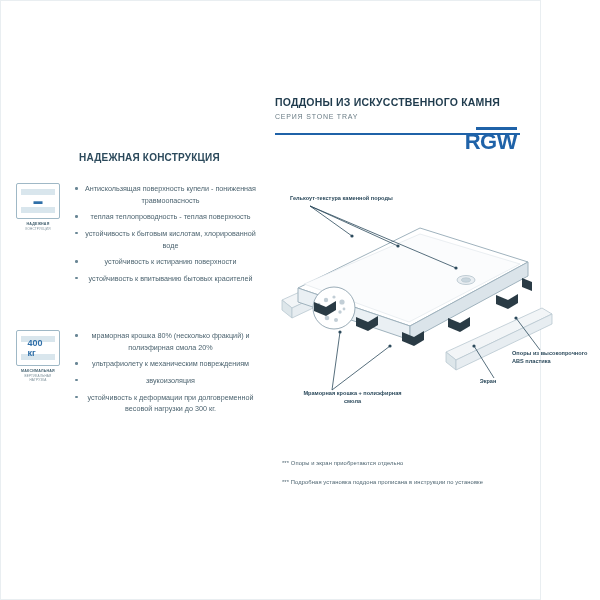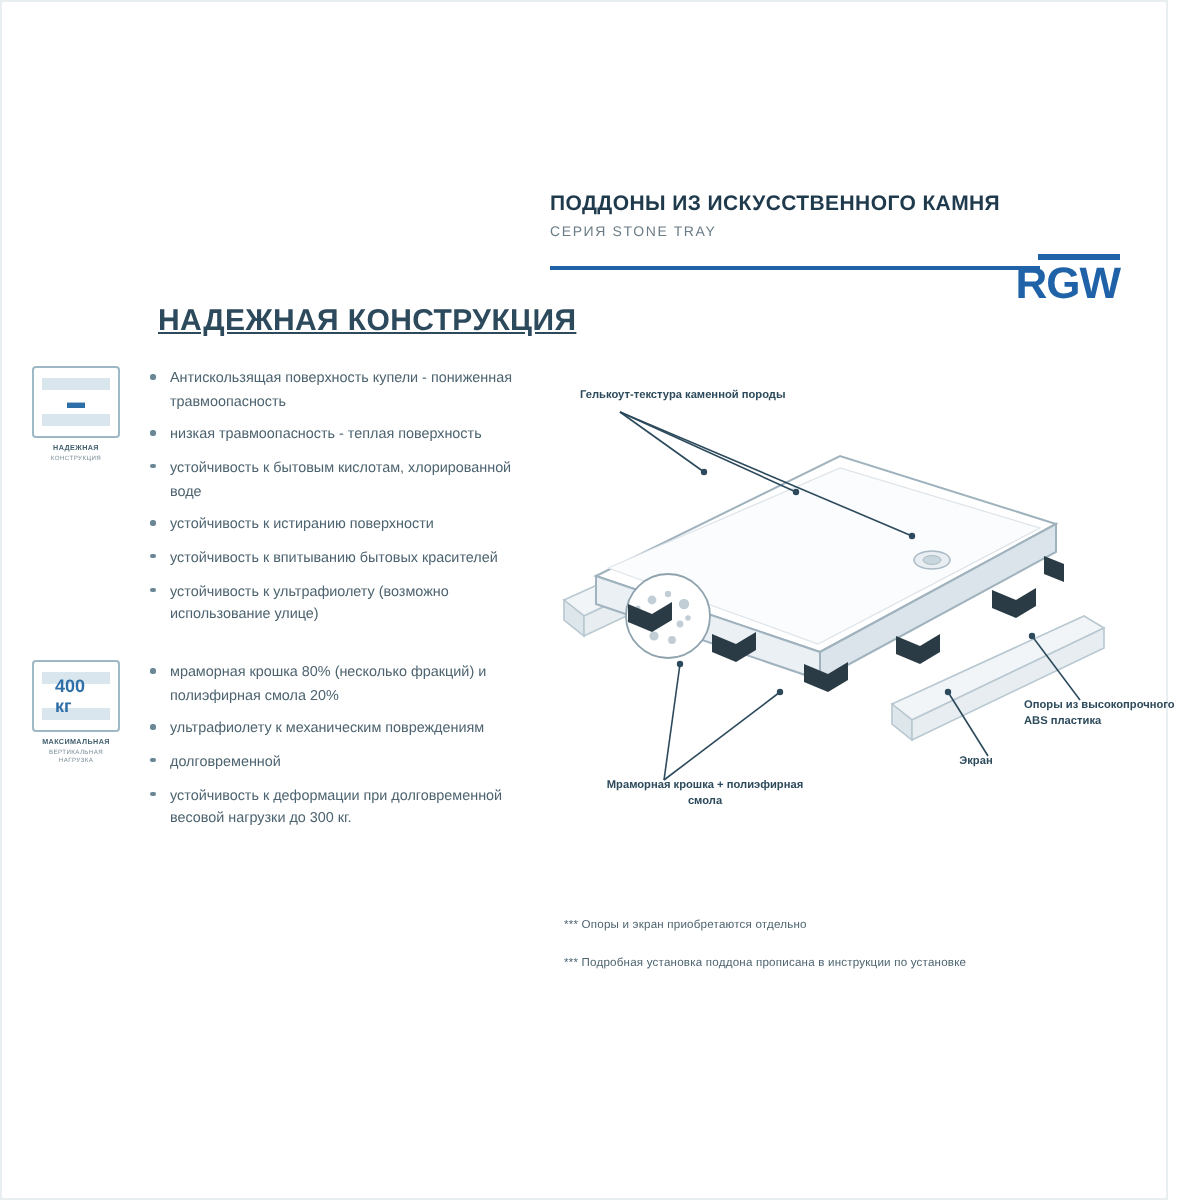--- a/index.html
+++ b/index.html
@@ -9,21 +9,21 @@
   }
   body {
     width: 600px;
     height: 600px;
     font-family: "Liberation Sans", sans-serif;
     color: #3b4a52;
     overflow: hidden;
   }
   .page {
     position: relative;
-    width: 584px;
+    width: 541px;
     height: 600px;
     background: #ffffff;
   }
   
   .header {
     position: absolute;
     left: 275px;
     top: 96px;
     width: 300px;
   }
@@ -63,25 +63,24 @@
     top: 133px;
     width: 245px;
     height: 2px;
     background: #1f62a8;
   }
   
   .left-title {
     position: absolute;
     left: 79px;
     top: 152px;
-    font-size: 15px;
+    font-size: 10px;
     font-weight: bold;
     color: #2c4a5c;
     letter-spacing: 0.2px;
-    text-decoration: underline;
   }
   .feature-block {
     position: absolute;
     display: flex;
   }
   .block-1 { left: 16px; top: 183px; width: 240px; }
   .block-2 { left: 16px; top: 330px; width: 240px; }
 
   .badge {
     width: 44px;
@@ -133,20 +132,21 @@
   .badge-caption .small {
     font-weight: normal;
     font-size: 3.1px;
     color: #7b8f99;
   }
   ul.features {
     margin: 0;
     padding: 0 0 0 12px;
     list-style: none;
     flex: 1;
+    text-align: center;
   }
   ul.features li {
     position: relative;
     font-size: 7.2px;
     line-height: 1.62;
     color: #4d6470;
     margin-bottom: 5px;
     padding-left: 1px;
   }
   ul.features li:before {
@@ -221,44 +221,43 @@
         <div class="bar-bot"></div>
         <div class="glyph">▬</div>
       </div>
       <div class="badge-caption">
         <div>НАДЕЖНАЯ</div>
         <div class="small">КОНСТРУКЦИЯ</div>
       </div>
     </div>
     <ul class="features">
       <li>Антискользящая поверхность купели - пониженная травмоопасность</li>
-      <li>низкая травмоопасность - теплая поверхность</li>
+      <li>теплая теплопроводность - теплая поверхность</li>
       <li>устойчивость к бытовым кислотам, хлорированной воде</li>
       <li>устойчивость к истиранию поверхности</li>
       <li>устойчивость к впитыванию бытовых красителей</li>
-      <li>устойчивость к ультрафиолету (возможно использование улице)</li>
     </ul>
   </div>
 
   <div class="feature-block block-2">
     <div class="badge">
       <div class="badge-box">
         <div class="bar-top"></div>
         <div class="bar-bot"></div>
         <div class="glyph">400 кг</div>
       </div>
       <div class="badge-caption">
         <div>МАКСИМАЛЬНАЯ</div>
         <div class="small">ВЕРТИКАЛЬНАЯ НАГРУЗКА</div>
       </div>
     </div>
     <ul class="features">
       <li>мраморная крошка 80% (несколько фракций) и полиэфирная смола 20%</li>
       <li>ультрафиолету к механическим повреждениям</li>
-      <li>долговременной</li>
+      <li>звукоизоляция</li>
       <li>устойчивость к деформации при долговременной весовой нагрузки до 300 кг.</li>
     </ul>
   </div>
 
   <div class="illus">
     <svg width="320" height="360" viewBox="0 0 320 360">
 
       <g>
         <polygon points="12,150 118,102 128,108 22,158" fill="#f2f5f7" stroke="#b9c8d1" stroke-width="0.8"></polygon>
         <polygon points="12,150 22,158 22,168 12,160" fill="#dde6ea" stroke="#b9c8d1" stroke-width="0.8"></polygon>

